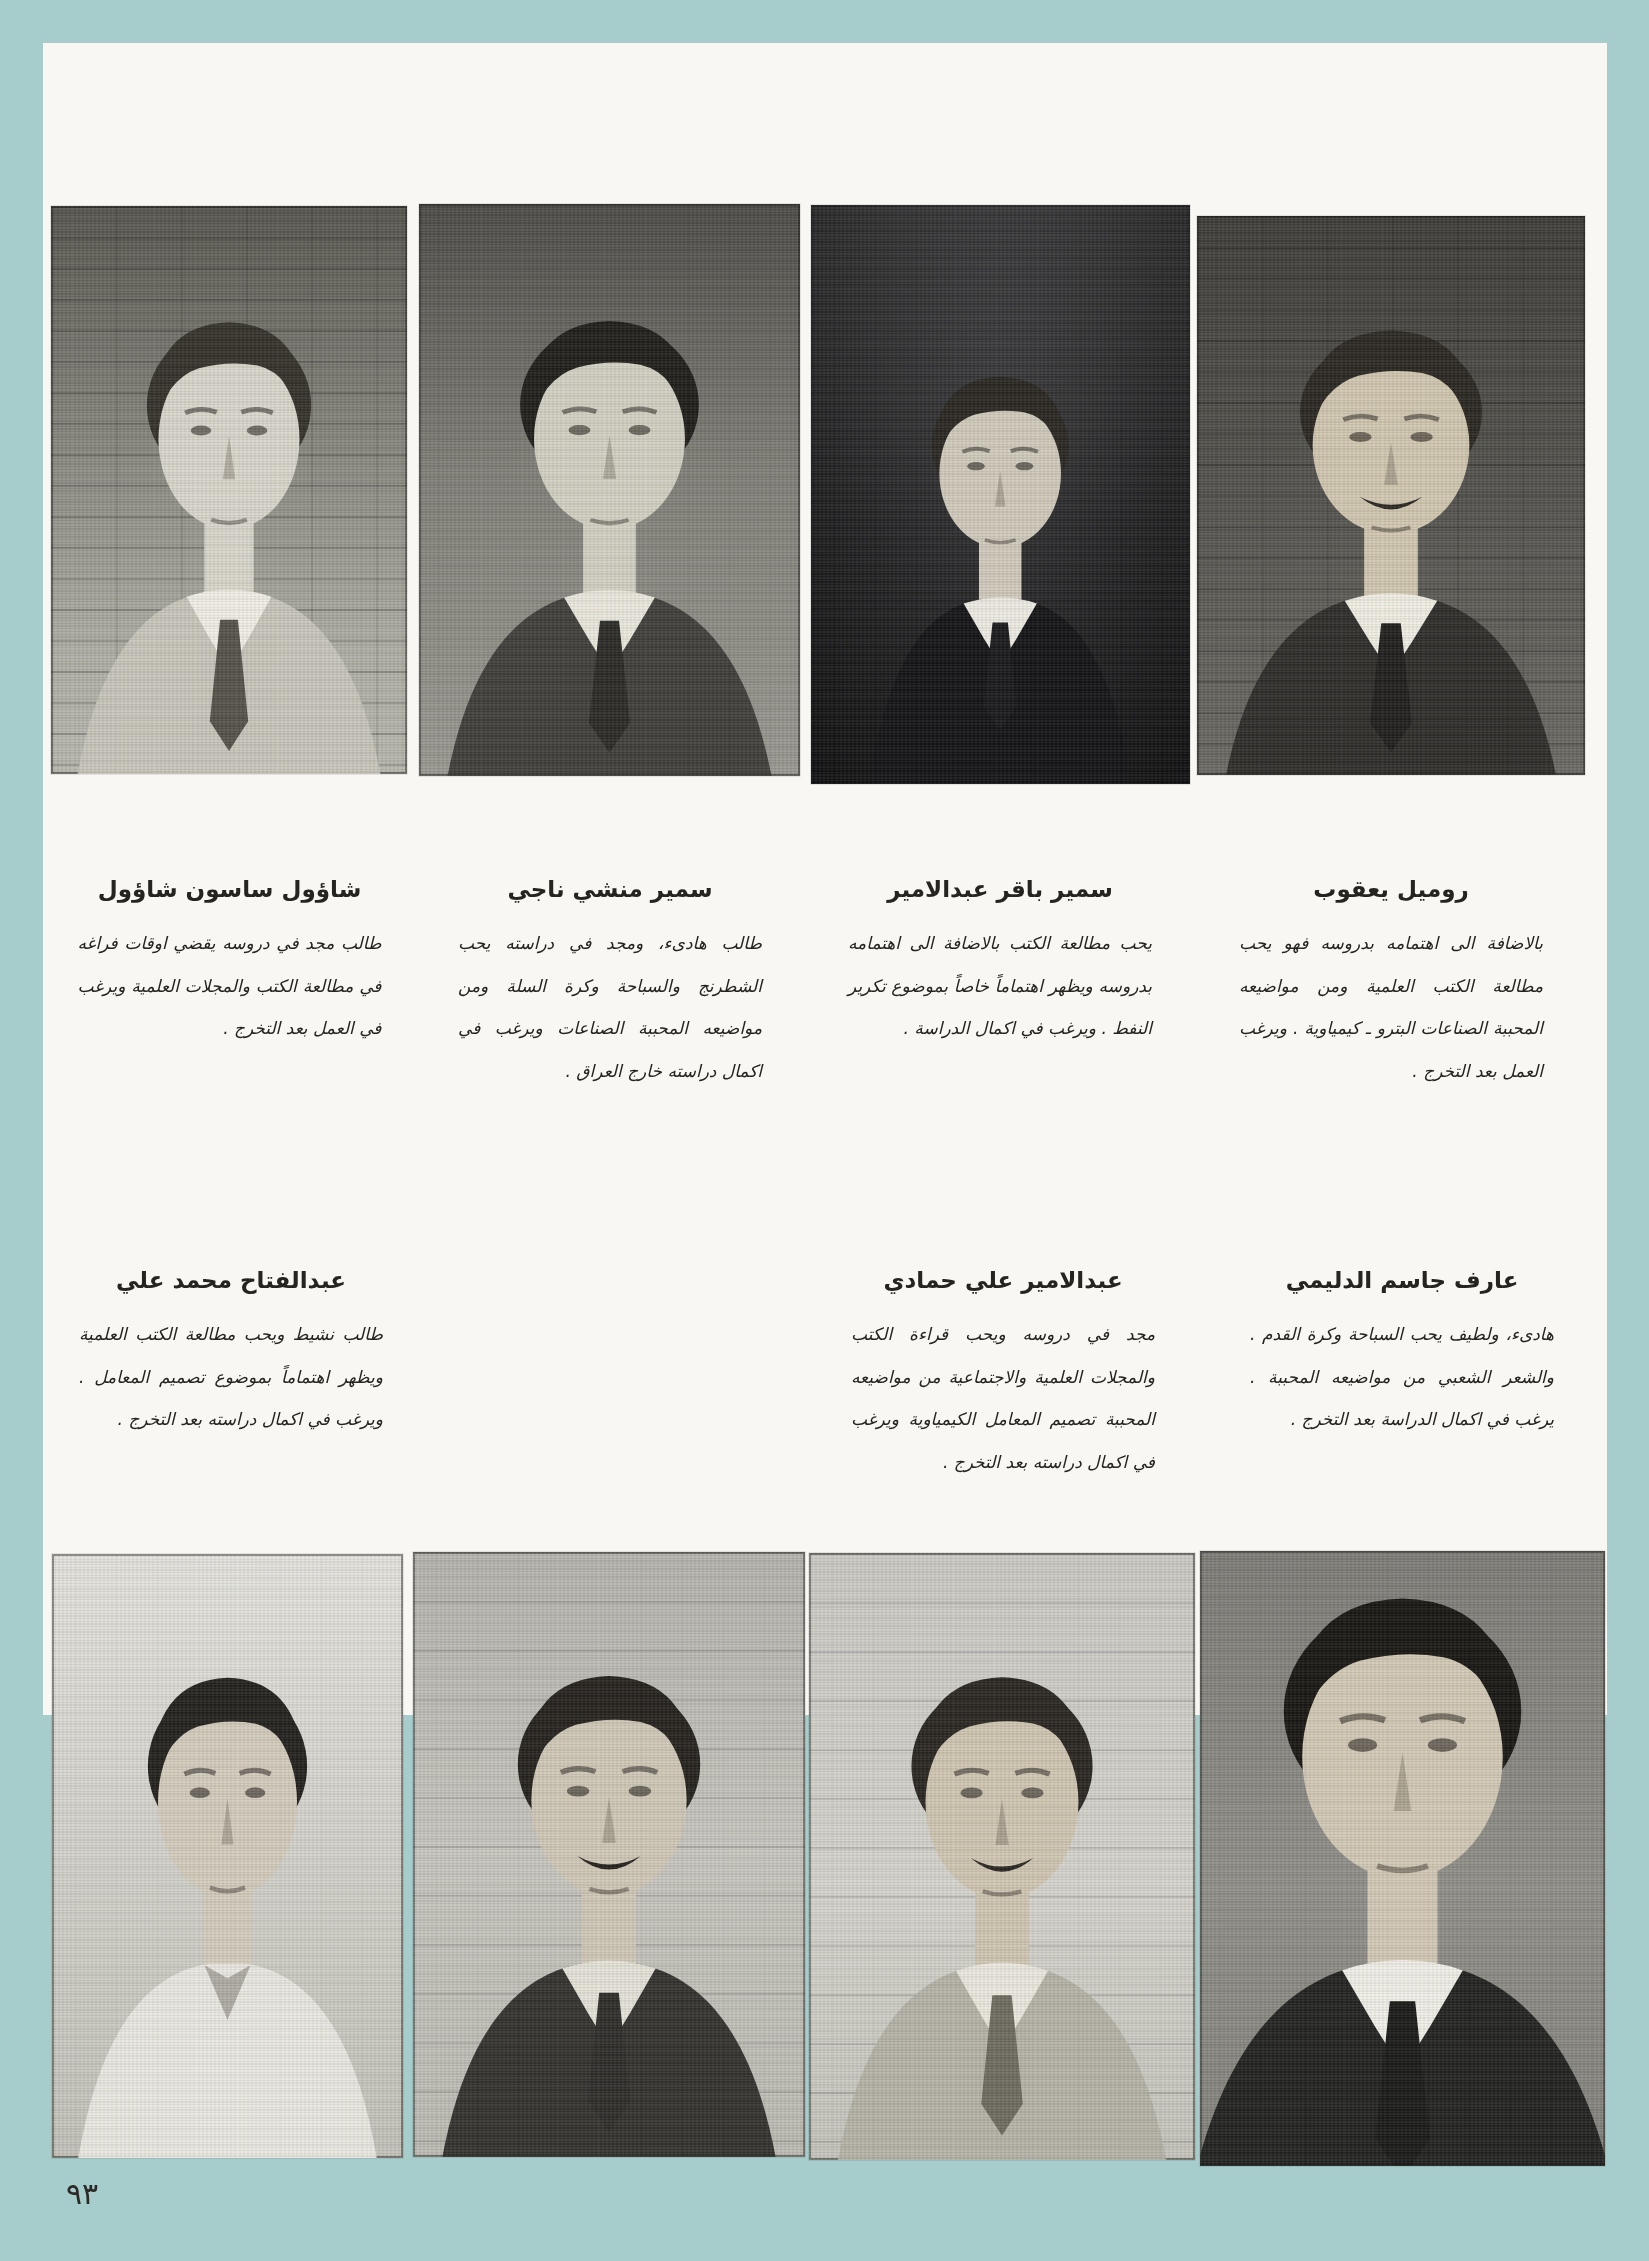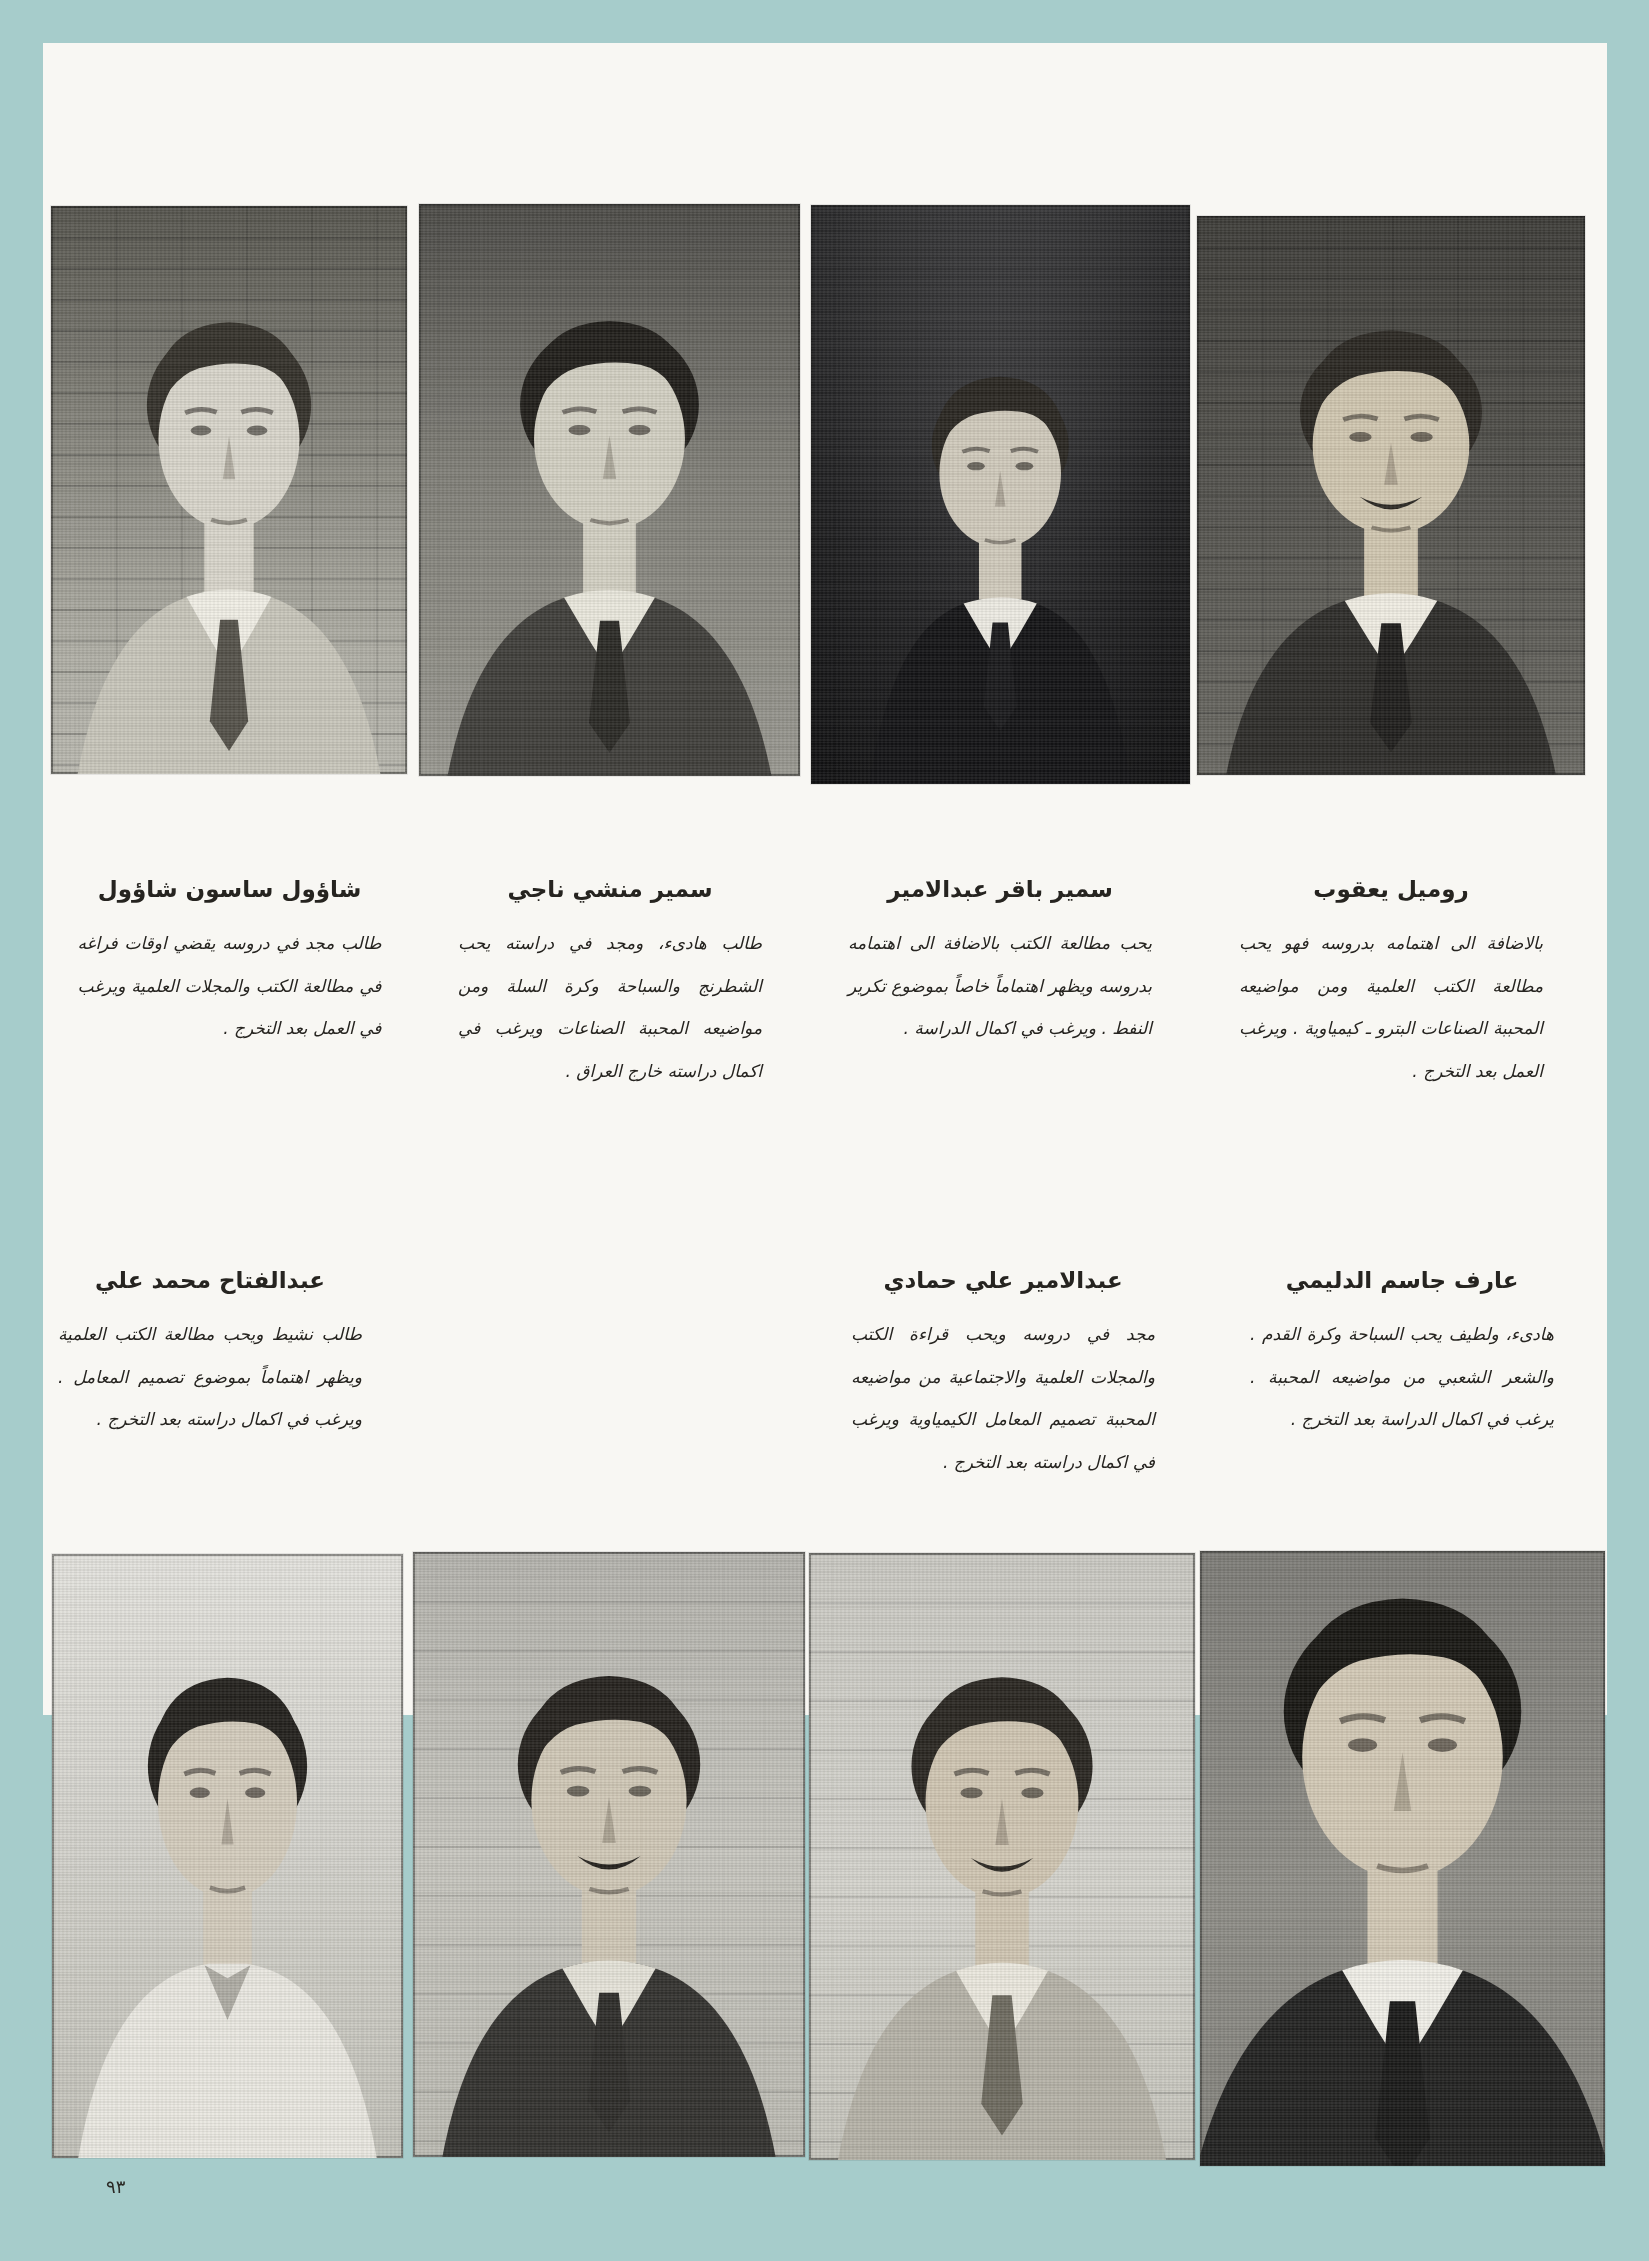--- a/index.html
+++ b/index.html
@@ -66,21 +66,21 @@
   .bio .name{
     margin:0 0 20.4px 0;text-align:center;
     font-size:23px;font-weight:bold;letter-spacing:0;
   }
   .bio .desc{
     margin:8px;font-size:17px;line-height:2.5;
     text-align:justify;text-align-last:right;font-style:italic;
   }
   .page-number{
     position:absolute;left:23px;top:2133px;
-    font-size:18px;color:#2b2a26;direction:rtl;margin-left:40px;
+    font-size:30px;color:#2b2a26;direction:rtl;
   }
 </style>
 </head>
 <body>
 
 <div class="page">
 
   <figure class="photo p1 brick" style="left:8.2px;top:163px;width:356px;height:568px" aria-label="black-and-white portrait, young man in light jacket against brick wall">
     <svg viewBox="0 0 520 840" preserveAspectRatio="none">
       <g>
@@ -175,21 +175,21 @@
   </section>
   <section class="bio" style="left:797px;top:833px">
     <h3 class="name">سمير باقر عبدالامير</h3>
     <p class="desc">يحب مطالعة الكتب بالاضافة الى اهتمامه بدروسه ويظهر اهتماماً خاصاً بموضوع تكرير النفط . ويرغب في اكمال الدراسة .</p>
   </section>
   <section class="bio" style="left:1188px;top:833px">
     <h3 class="name">روميل يعقوب</h3>
     <p class="desc">بالاضافة الى اهتمامه بدروسه فهو يحب مطالعة الكتب العلمية ومن مواضيعه المحببة الصناعات البترو ـ كيمياوية . ويرغب العمل بعد التخرج .</p>
   </section>
 
-  <section class="bio" style="left:7px;top:1224px">
+  <section class="bio" style="left:28px;top:1224px">
     <h3 class="name">عبدالفتاح محمد علي</h3>
     <p class="desc">طالب نشيط ويحب مطالعة الكتب العلمية ويظهر اهتماماً بموضوع تصميم المعامل . ويرغب في اكمال دراسته بعد التخرج .</p>
   </section>
   <section class="bio" style="left:800px;top:1224px">
     <h3 class="name">عبدالامير علي حمادي</h3>
     <p class="desc">مجد في دروسه ويحب قراءة الكتب والمجلات العلمية والاجتماعية من مواضيعه المحببة تصميم المعامل الكيمياوية ويرغب في اكمال دراسته بعد التخرج .</p>
   </section>
   <section class="bio" style="left:1199px;top:1224px">
     <h3 class="name">عارف جاسم الدليمي</h3>
     <p class="desc">هادىء، ولطيف يحب السباحة وكرة القدم . والشعر الشعبي من مواضيعه المحببة . يرغب في اكمال الدراسة بعد التخرج .</p>

